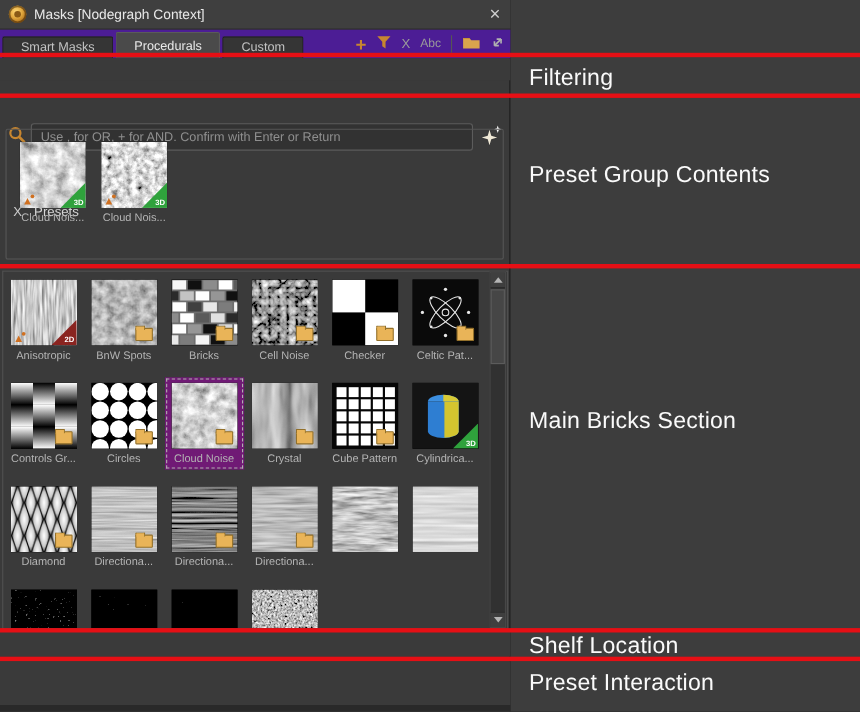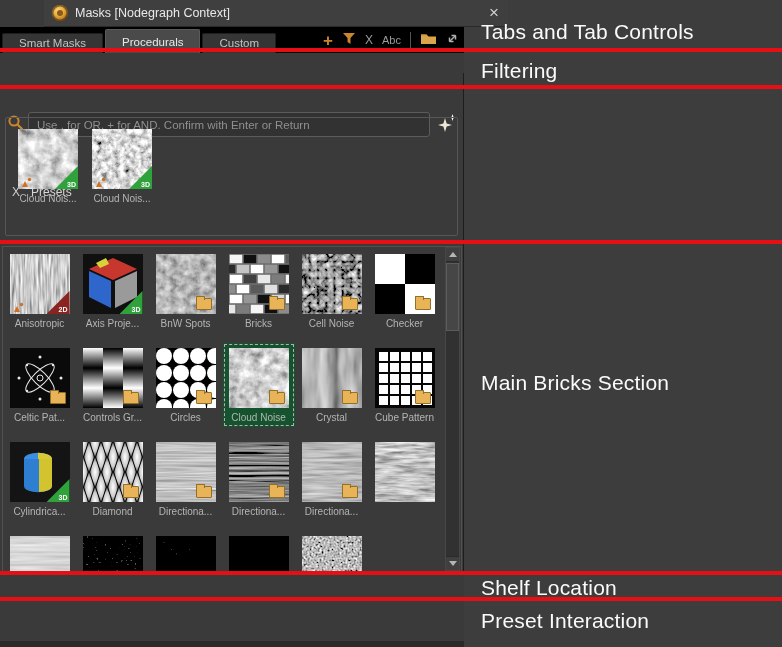--- a/index.html
+++ b/index.html
@@ -4,30 +4,30 @@
 <style>
   html,body{margin:0;padding:0;background:#2a2a2a;}
   *{box-sizing:border-box;}
   #stage{position:relative;width:782px;height:647px;background:#3d3d3d;overflow:hidden;
          font-family:"Liberation Sans",sans-serif;-webkit-font-smoothing:antialiased;}
 
   
   #panel{position:absolute;left:0;top:0;width:464px;height:647px;background:#3a3a3a;border-right:1px solid #1d1d1d;}
 
   
-  #titlebar{position:absolute;left:0;top:0;width:464px;height:27px;background:#3f3f3f;border-bottom:1px solid #2a2a2a;margin-left:44px;}
+  #titlebar{position:absolute;left:0;top:0;width:464px;height:27px;background:#3f3f3f;border-bottom:1px solid #2a2a2a;}
   #mari-logo{position:absolute;left:8px;top:5px;width:16px;height:16px;border-radius:50%;
     background:radial-gradient(circle at 40% 35%, #ffd977 0%, #e2a93f 40%, #b5761e 70%, #6e4410 100%);
     box-shadow:inset 0 0 0 1.5px rgba(60,35,5,.55);}
   #mari-logo::after{content:"";position:absolute;left:5px;top:5px;width:6px;height:6px;border-radius:50%;background:#8a5a16;}
   #window-title{position:absolute;left:31px;top:6px;font-size:12.5px;color:#e8e8e8;}
   #close-btn{position:absolute;right:9px;top:3px;font-size:17px;color:#cfcfcf;cursor:default;line-height:20px;}
 
   
-  #tabstrip{position:absolute;left:0;top:27px;width:464px;height:26px;background:#000000;}
+  #tabstrip{position:absolute;left:0;top:27px;width:464px;height:26px;background:#4c1d95;}
   #tabs-container{position:absolute;left:2px;bottom:0;display:flex;align-items:flex-end;gap:2px;}
   .tab{background:#353535;border:1px solid #1f1f1f;border-bottom:none;border-radius:2px 2px 0 0;
        color:#c2c2c2;font-size:11.5px;padding:3px 16px 4px;height:20px;line-height:13px;}
   .tab.active{background:#4a4a4a;color:#e9e9e9;height:24px;padding-top:6px;border-color:#5a5a5a;}
   #tab-controls{position:absolute;right:5px;top:0;height:26px;display:flex;align-items:center;gap:9px;}
   .tc{font-size:12px;color:#9a9a9a;line-height:14px;}
   .tc.plus{color:#c8862f;font-size:17px;font-weight:bold;line-height:15px;}
   .tc.abc{font-size:11px;letter-spacing:0;}
   .tc-sep{width:1px;height:16px;background:#555;}
 
@@ -42,21 +42,21 @@
 
   
   #group-header{position:absolute;left:0;top:89px;width:464px;height:26px;}
   #group-close{position:absolute;left:12px;top:96px;font-size:12px;color:#cccccc;}
   #group-title{position:absolute;left:31px;top:96px;font-size:12px;color:#d6d6d6;}
   #group-box{position:absolute;left:5px;top:117px;width:453px;height:119px;border:1px solid #565656;border-radius:2px;
     display:flex;align-items:flex-start;padding:6px 6px;gap:2px;}
 
   
   .preset{width:72px;height:84px;display:flex;flex-direction:column;align-items:center;padding-top:5px;gap:4px;}
-  .preset.selected{background:#14532d;outline:1px dashed #b0b0b0;outline-offset:-2px;}
+  .preset.selected{background:#701a75;outline:1px dashed #b0b0b0;outline-offset:-2px;}
   .thumb{width:60px;height:60px;position:relative;overflow:hidden;background:#000;flex:none;}
   .tx{width:100%;height:100%;display:block;}
   .plabel{font-size:10px;color:#b4b4b4;white-space:nowrap;max-width:72px;overflow:hidden;}
   .badge-corner{position:absolute;right:0;bottom:0;width:23px;height:23px;
     clip-path:polygon(100% 0,100% 100%,0 100%);display:flex;align-items:flex-end;justify-content:flex-end;
     font-size:7px;font-weight:bold;color:#fff;padding:1px 2px;}
   .badge-3d{background:#2fa23c;}
   .badge-2d{background:#8a2420;}
   .badge-folder{position:absolute;right:4px;bottom:4px;width:16px;height:12px;background:#e9b458;
     border:1px solid #93702a;border-radius:1px;}
@@ -220,33 +220,20 @@
   </filter>
               <rect width="60" height="60" filter="url(#nz2)"></rect>
             </svg>
             <div class="badge-corner badge-2d">2D</div>
             <div class="proc-icon"><svg width="11" height="11" viewBox="0 0 11 11">
   <polygon points="1,10 4,4 7,10" fill="#d07020"></polygon>
                 <circle cx="8.5" cy="2.5" r="1.7" fill="#d07020"></circle>
               </svg></div>
           </div>
           <div class="plabel">Anisotropic</div>
-        </div>
-        <div class="preset">
-          <div class="thumb">
-            <svg class="tx" viewBox="0 0 60 60">
-              <rect width="60" height="60" fill="#101010"></rect>
-    <polygon points="30,4 54,15 30,26 6,15" fill="#c8372d"></polygon>
-    <polygon points="6,17 28,27 28,54 6,43" fill="#2f66cc"></polygon>
-    <polygon points="54,17 32,27 32,54 54,43" fill="#9a9a9a"></polygon>
-    <polygon points="13,9 23,4 26,10 17,14" fill="#d8d23a"></polygon>
-            </svg>
-            <div class="badge-corner badge-3d">3D</div>
-          </div>
-          <div class="plabel">Axis Proje...</div>
         </div>
         <div class="preset">
           <div class="thumb">
             <svg class="tx" viewBox="0 0 60 60" preserveAspectRatio="none">
   <filter id="nz3" x="-5%" y="-5%" width="110%" height="110%">
     <feTurbulence type="fractalNoise" baseFrequency="0.14" numOctaves="3" seed="11" stitchTiles="stitch"></feTurbulence>
     <feColorMatrix type="matrix" values="0.33 0.33 0.33 0 0 0.33 0.33 0.33 0 0 0.33 0.33 0.33 0 0 0 0 0 0 1"></feColorMatrix>
     <feComponentTransfer>
                   <feFuncR type="linear" slope="1.5" intercept="-0.28"></feFuncR>
                   <feFuncG type="linear" slope="1.5" intercept="-0.28"></feFuncG>
@@ -696,18 +683,18 @@
       
     </div>
   </div>
 
   <div class="redline" id="line-1"></div>
   <div class="redline" id="line-2"></div>
   <div class="redline" id="line-3"></div>
   <div class="redline" id="line-4"></div>
   <div class="redline" id="line-5"></div>
 
-  <div class="annotation" id="ann-0">Tabs and Tab Controls</div>
   <div class="annotation" id="ann-1">Filtering</div>
+  <div class="annotation" id="ann-2">Preset Group Contents</div>
   <div class="annotation" id="ann-3">Main Bricks Section</div>
   <div class="annotation" id="ann-4">Shelf Location</div>
   <div class="annotation" id="ann-5">Preset Interaction</div>
 </div>
 
 </body></html>

